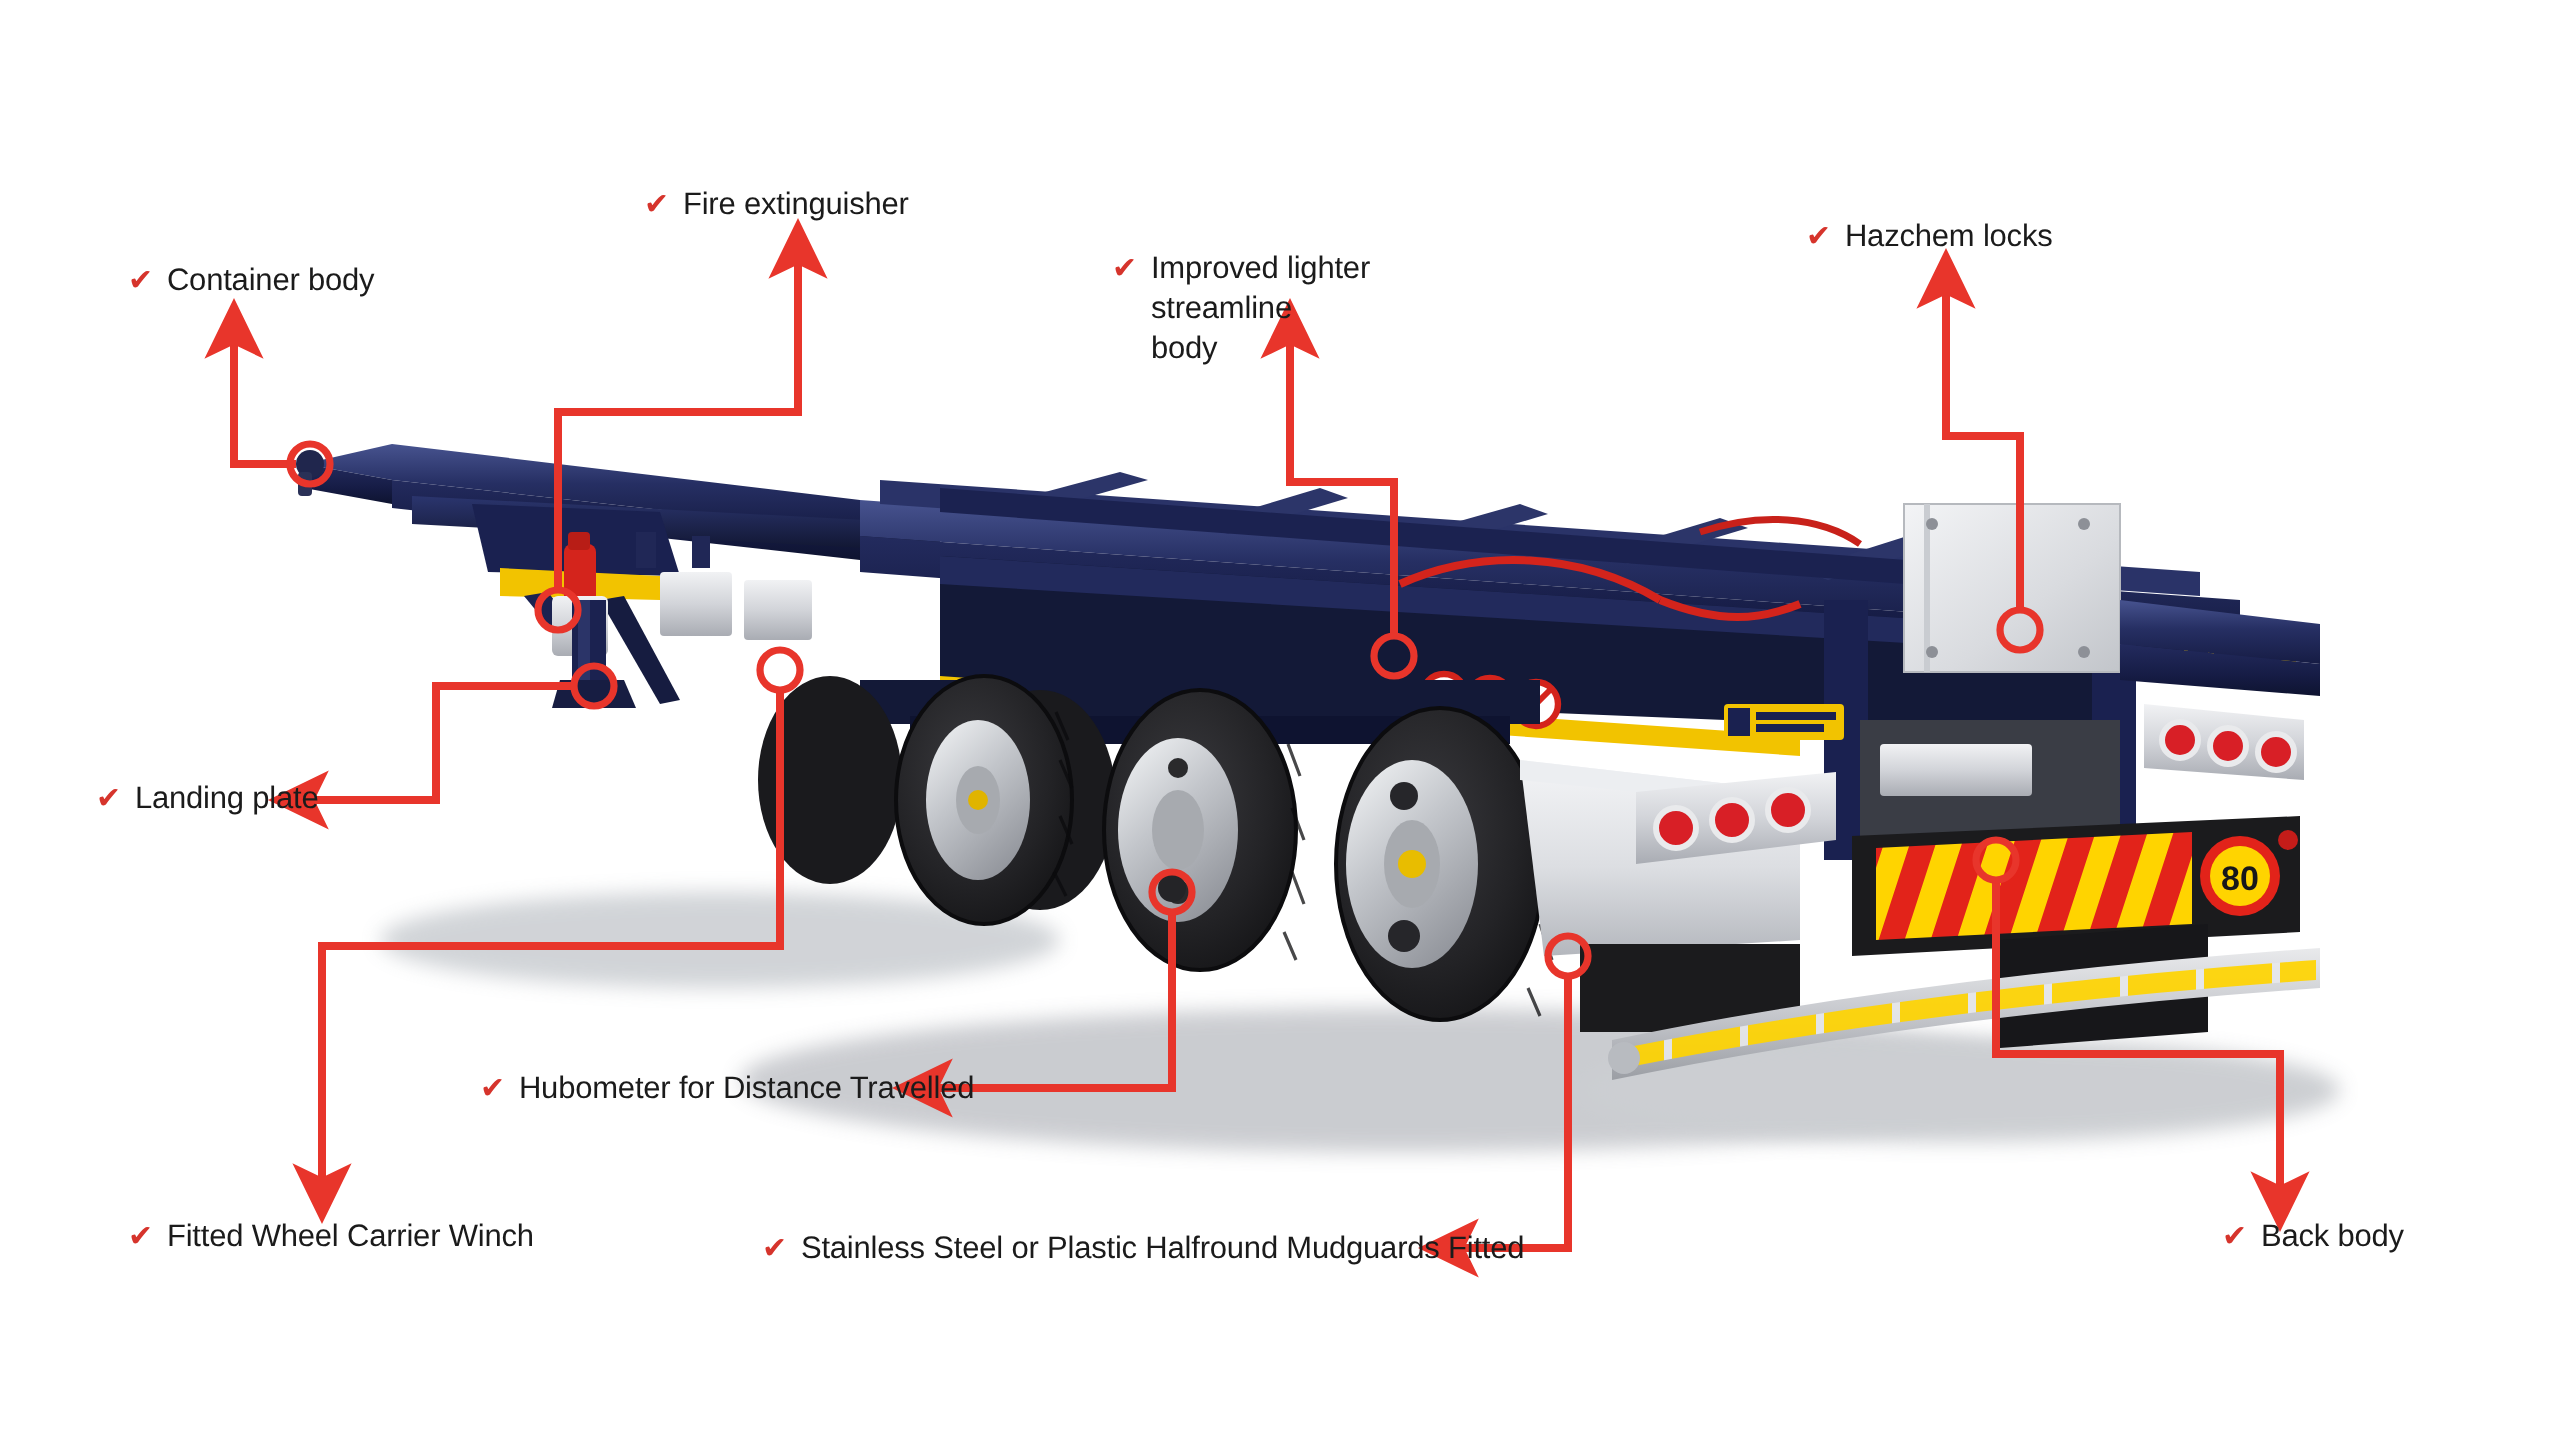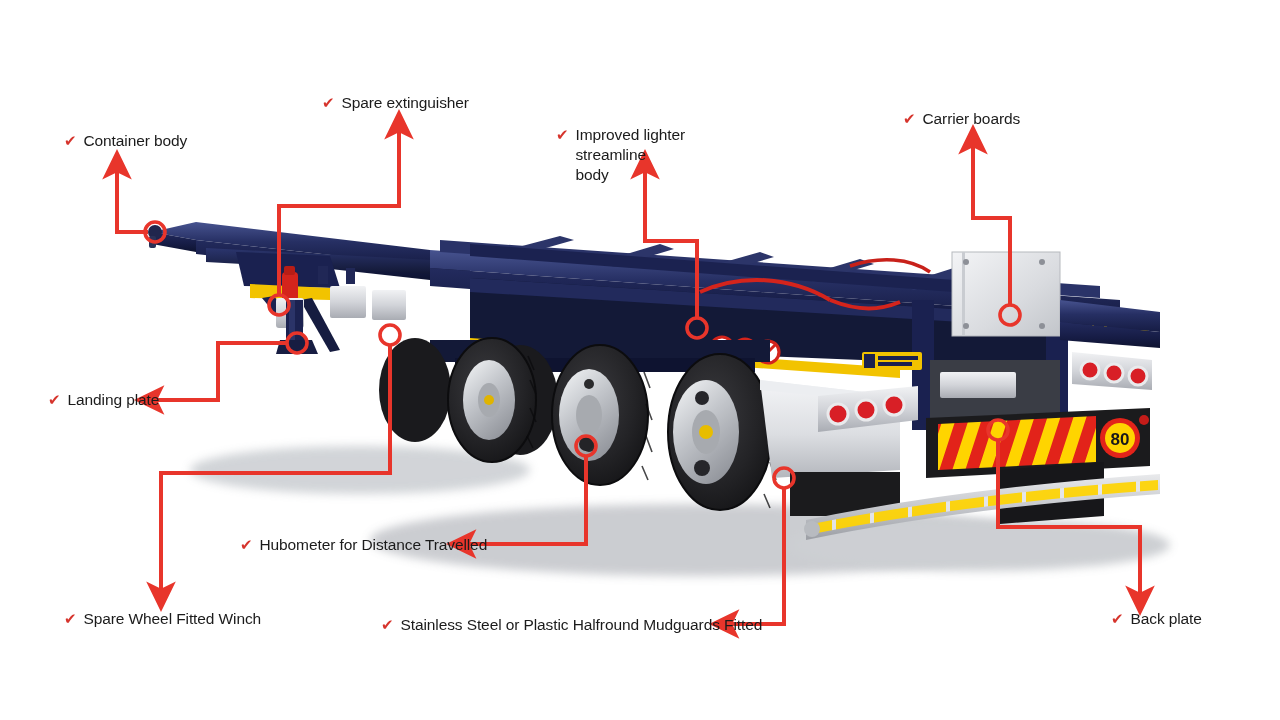--- a/index.html
+++ b/index.html
@@ -359,52 +359,52 @@
     </g>
   </svg>
 
   <div class="callout" style="left:64px; top:131px;">
     <span class="tick">✔</span>
     <span class="txt">Container body</span>
   </div>
 
   <div class="callout" style="left:322px; top:93px;">
     <span class="tick">✔</span>
-    <span class="txt">Spare extinguisher</span>
+    <span class="txt">Fire extinguisher</span>
   </div>
 
   <div class="callout" style="left:556px; top:125px; width:200px;">
     <span class="tick">✔</span>
     <span class="txt">Improved lighter streamline
 body</span>
   </div>
 
   <div class="callout" style="left:903px; top:109px;">
     <span class="tick">✔</span>
-    <span class="txt">Carrier boards</span>
+    <span class="txt">Hazchem locks</span>
   </div>
 
   <div class="callout" style="left:48px; top:390px;">
     <span class="tick">✔</span>
     <span class="txt">Landing plate</span>
   </div>
 
   <div class="callout" style="left:240px; top:535px;">
     <span class="tick">✔</span>
     <span class="txt">Hubometer for Distance Travelled</span>
   </div>
 
   <div class="callout" style="left:64px; top:609px;">
     <span class="tick">✔</span>
-    <span class="txt">Spare Wheel Fitted Winch</span>
+    <span class="txt">Fitted Wheel Carrier Winch</span>
   </div>
 
   <div class="callout" style="left:381px; top:615px;">
     <span class="tick">✔</span>
     <span class="txt">Stainless Steel or Plastic Halfround Mudguards Fitted</span>
   </div>
 
   <div class="callout" style="left:1111px; top:609px;">
     <span class="tick">✔</span>
-    <span class="txt">Back plate</span>
+    <span class="txt">Back body</span>
   </div>
 
 </div>
 
 </body></html>

